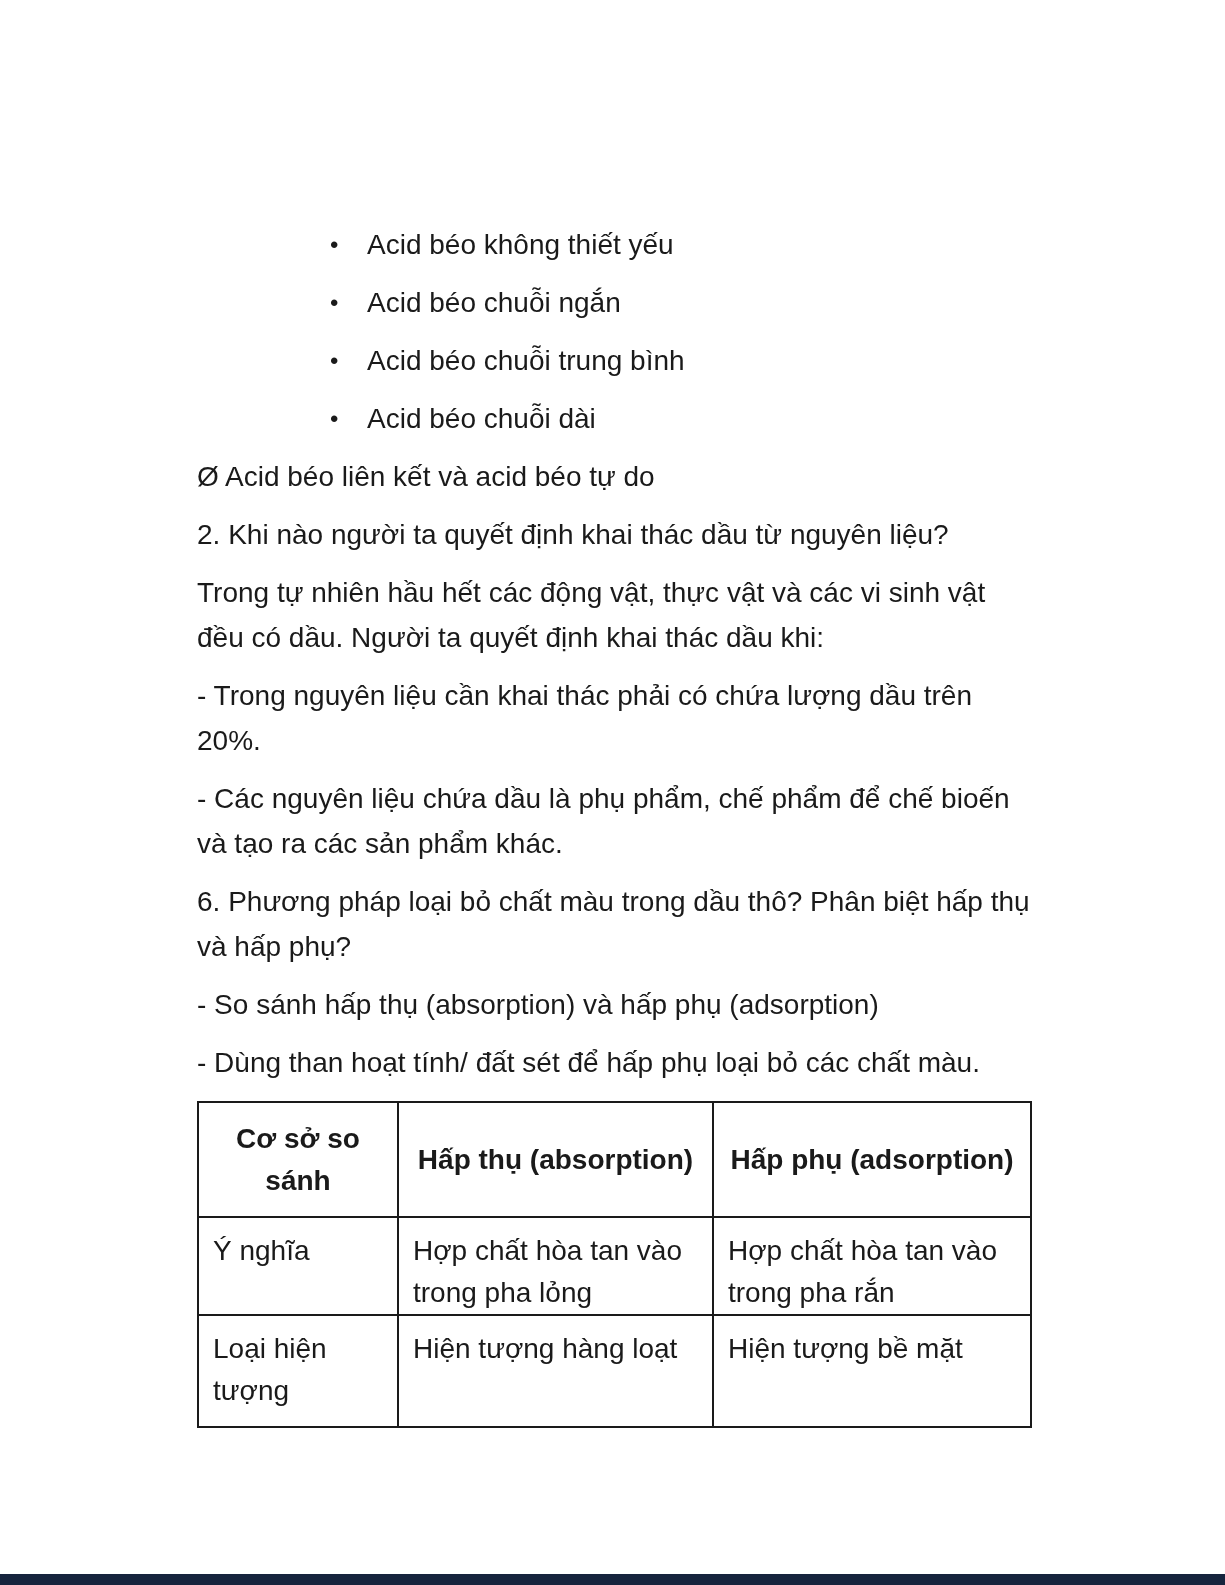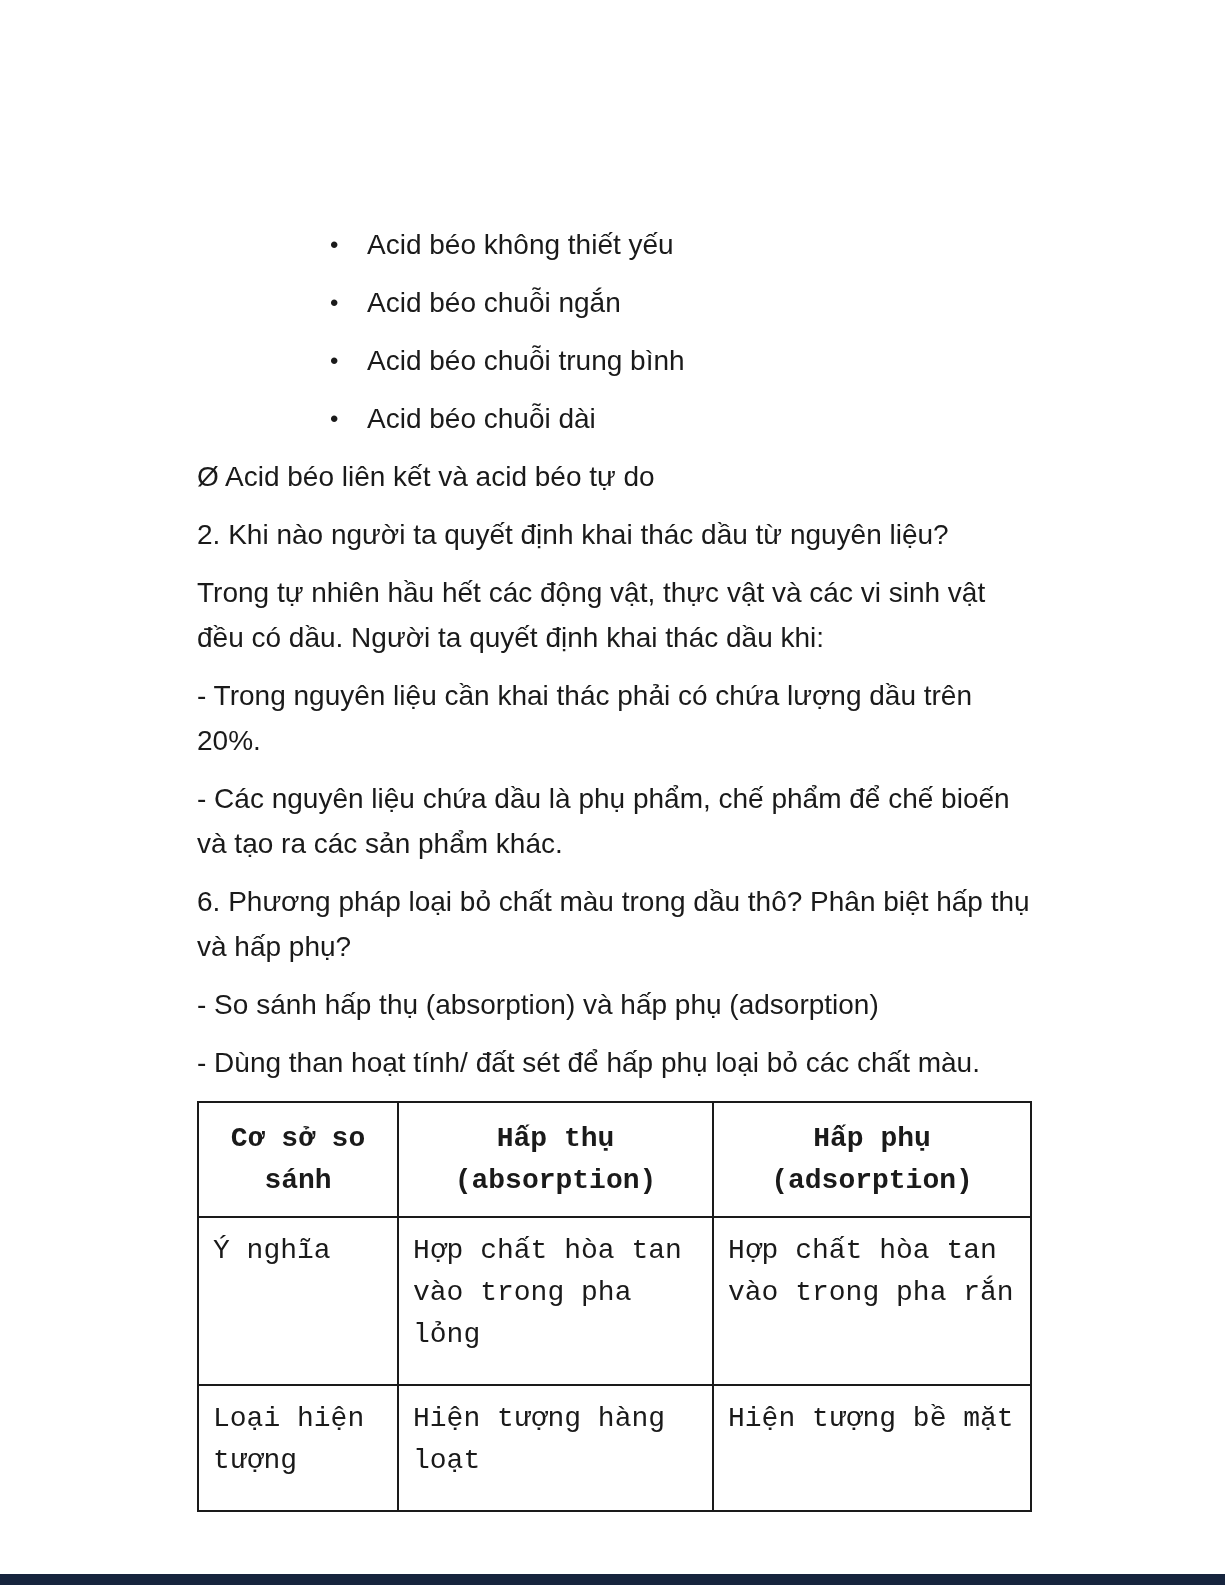--- a/index.html
+++ b/index.html
@@ -32,41 +32,40 @@
     width: 37px;
     flex: none;
     font-size: 24px;
   }
   .bullet-text { flex: 1; }
   table.cmp {
     border-collapse: collapse;
     table-layout: fixed;
     width: 833px;
     margin-top: 16px;
-    font-family: Liberation Mono, monospace;
   }
   table.cmp col.c1 { width: 200px; }
   table.cmp col.c2 { width: 315px; }
   table.cmp col.c3 { width: 318px; }
   table.cmp th, table.cmp td {
     border: 2px solid #1a1a1a;
     font-size: 28px;
     line-height: 42px;
   }
   table.cmp th {
     font-weight: bold;
     text-align: center;
     vertical-align: middle;
     padding: 14px 10px;
     height: 115px;
   }
   table.cmp td {
     text-align: left;
     vertical-align: top;
-    padding: 12px 14px 28px 14px;
+    padding: 12px 14px 0 14px;
   }
   table.cmp tr.row-2 td { height: 112px; }
   .bottom-bar {
     position: absolute;
     left: 0;
     bottom: 0;
     width: 100%;
     height: 11px;
     background: #16243d;
   }

